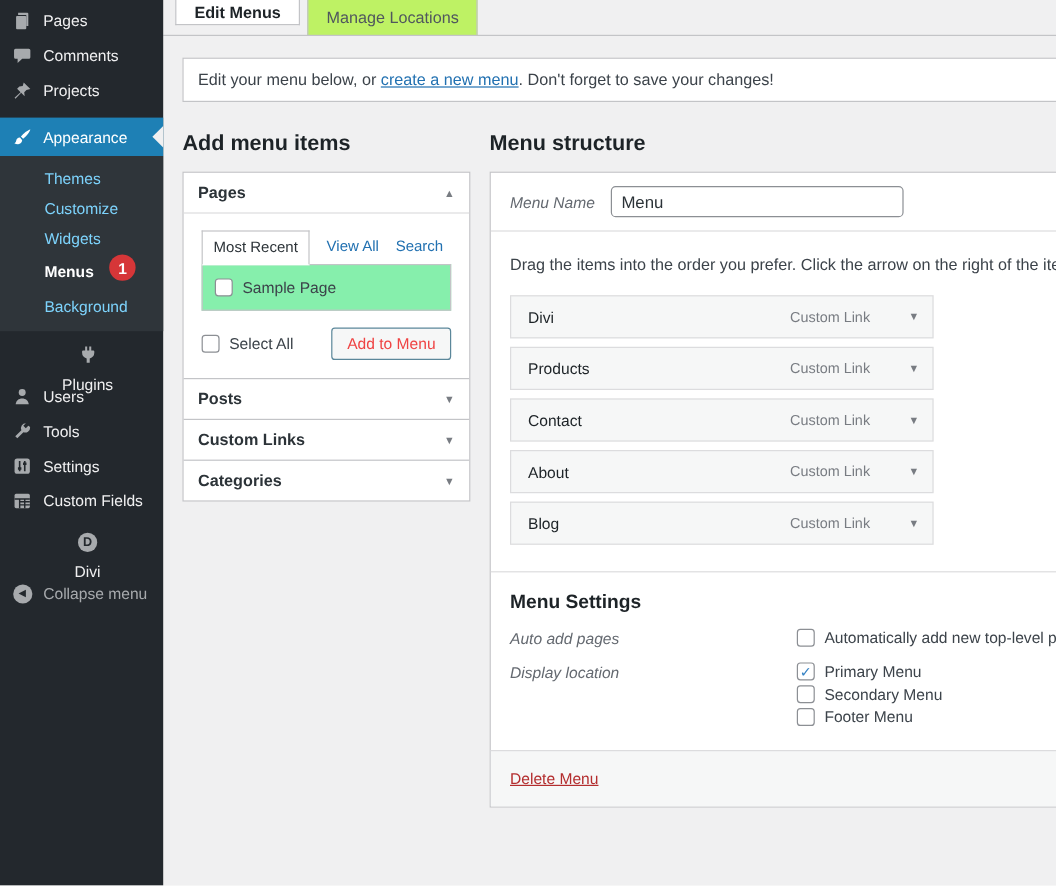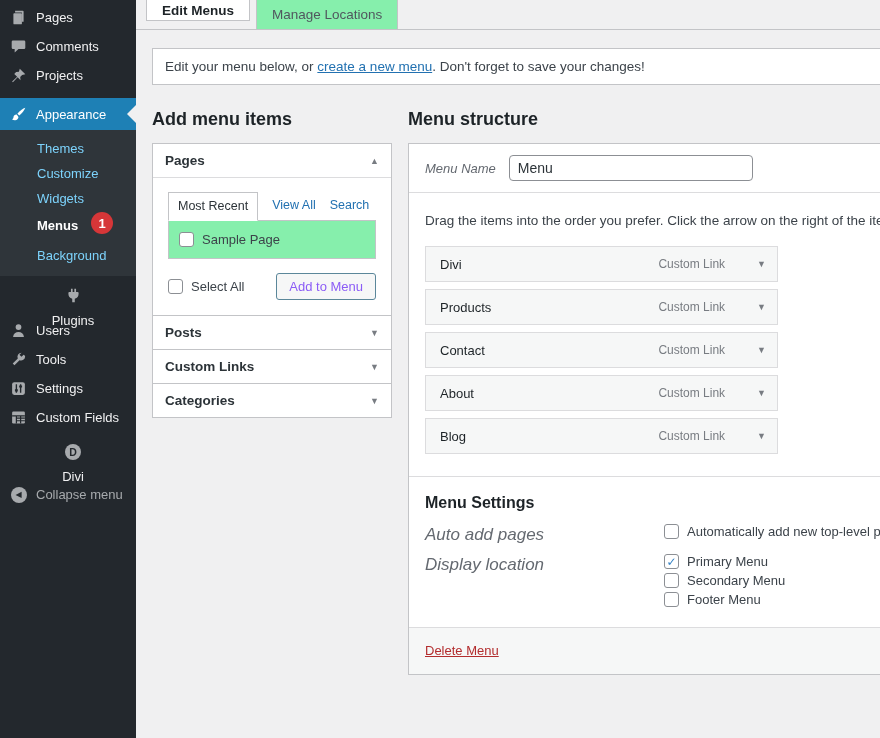--- a/index.html
+++ b/index.html
@@ -52,21 +52,21 @@
 
   .tabbar { height:30px; border-bottom:1px solid #c3c4c7; padding-left:10px; display:flex; align-items:stretch; }
   .tab {
     display:inline-flex; align-items:center; padding:0 15px; font-size:13.5px; cursor:pointer;
   }
   .tab.active {
     background:#fff; border:1px solid #c3c4c7; border-top:none;
     font-weight:bold; color:#1d2327; height:21px; position:relative; z-index:2;
   }
   .tab.inactive {
-    background:#86efac; border:1px solid #c3c4c7; border-top:none;
+    background:#bef264; border:1px solid #c3c4c7; border-top:none;
     color:#50575e; margin-left:6px; height:30px;
   }
 
   .notice {
     margin:18px 20px 0 16px; background:#fff; border:1px solid #c3c4c7;
     padding:10px 12px; font-size:13.5px; white-space:nowrap; color:#3c434a;
   }
   .notice a { color:#2271b1; text-decoration:underline; cursor:pointer; }
 
   .cols { display:flex; gap:16px; margin-left:16px; }
@@ -94,21 +94,21 @@
   .cb-row { display:flex; align-items:center; gap:8px; font-size:13px; color:#3c434a; }
   .cb {
     width:15px; height:15px; border:1px solid #8c8f94; border-radius:3px;
     background:#fff; display:inline-flex; align-items:center; justify-content:center;
     flex:0 0 15px; cursor:pointer;
   }
   .cb.checked::after { content:"✓"; color:#3582c4; font-size:12px; font-weight:bold; line-height:1; }
   .addrow { display:flex; justify-content:space-between; align-items:center; margin-top:14px; }
   .btn-secondary {
     background:#f6f7f7; border:1px solid #5b879a; border-radius:3px;
-    color:#8b5cf6; font-size:13px; padding:5px 12px; cursor:pointer;
+    color:#ef4444; font-size:13px; padding:5px 12px; cursor:pointer;
     font-family:inherit;
   }
 
   
   .col-right { width:670px; flex:0 0 670px; }
   .ms-header {
     display:flex; align-items:center; gap:13px; padding:11px 16px;
     border-bottom:1px solid #dcdcde;
   }
   .ms-header .mn-label { font-style:italic; color:#646970; font-size:13px; }
@@ -124,21 +124,21 @@
     padding:0 11px 0 14px; margin-bottom:7px; cursor:move;
   }
   .menu-item-card .mi-label { font-size:13px; color:#1d2327; }
   .mi-right { display:flex; align-items:center; gap:32px; }
   .mi-type { font-size:12px; color:#787c82; }
   .mi-arrow { font-size:9px; color:#787c82; cursor:pointer; }
 
   .settings-divider { border-top:1px solid #dcdcde; margin:22px -16px 0; }
   h3.settings-title { font-size:16px; font-weight:600; color:#1d2327; margin:17px 0 12px; }
   .set-row { display:flex; margin-bottom:9px; }
-  .set-label { width:239px; flex:0 0 239px; font-style:italic; color:#646970; font-size:17px; padding-top:1px; }
+  .set-label { width:239px; flex:0 0 239px; font-style:italic; color:#646970; font-size:13px; padding-top:1px; }
   .set-options .cb-row { margin-bottom:4px; white-space:nowrap; }
   .panel-footer {
     margin:16px -16px 0; background:#f6f7f7; border-top:1px solid #dcdcde;
     padding:15px 16px 16px;
   }
   .delete-link { color:#b32d2e; text-decoration:underline; font-size:13px; cursor:pointer; }
 
   svg.gicon { display:block; }
 </style>
 </head>

